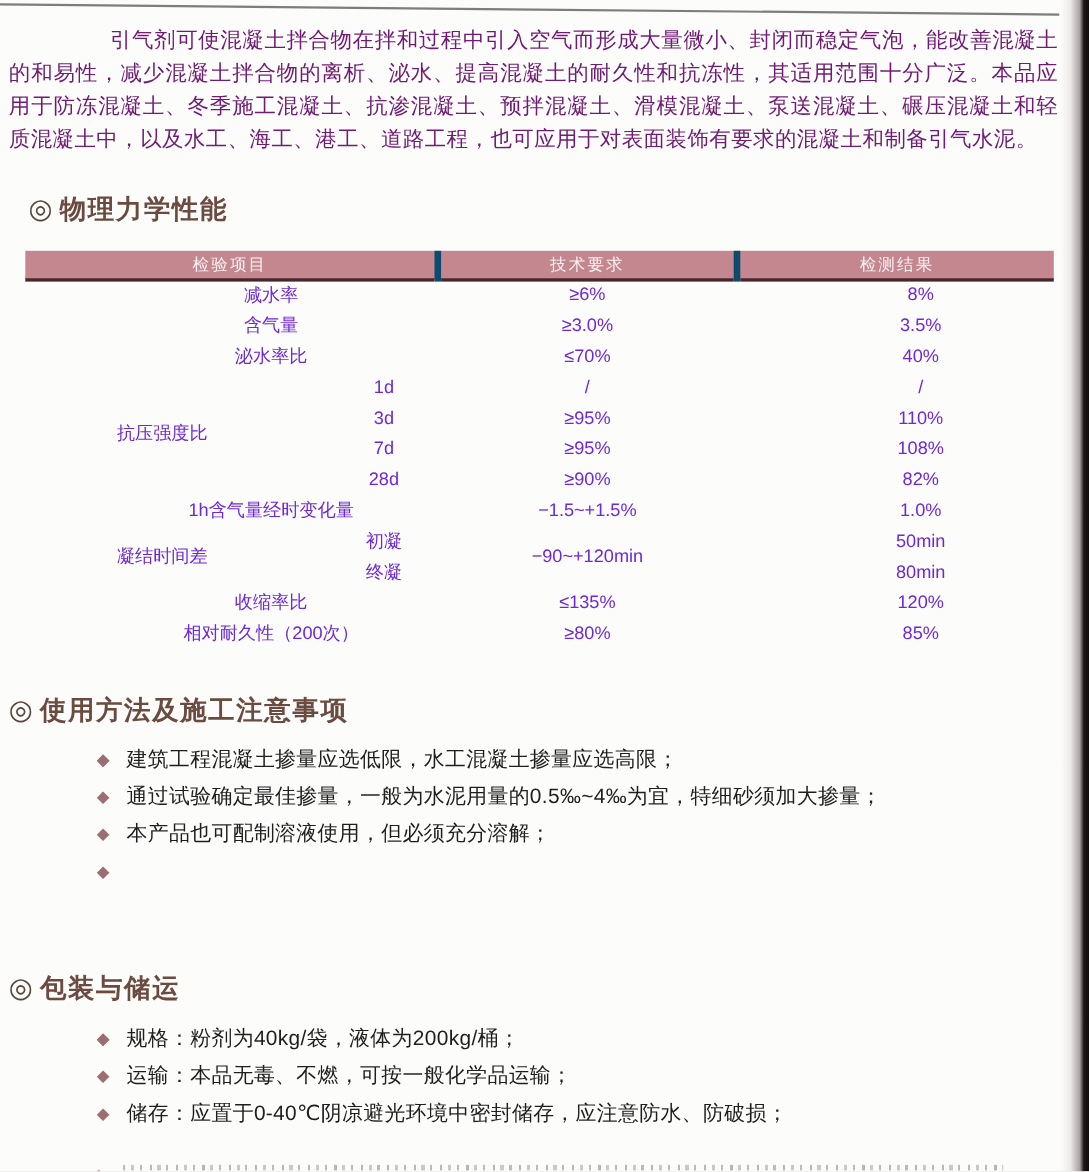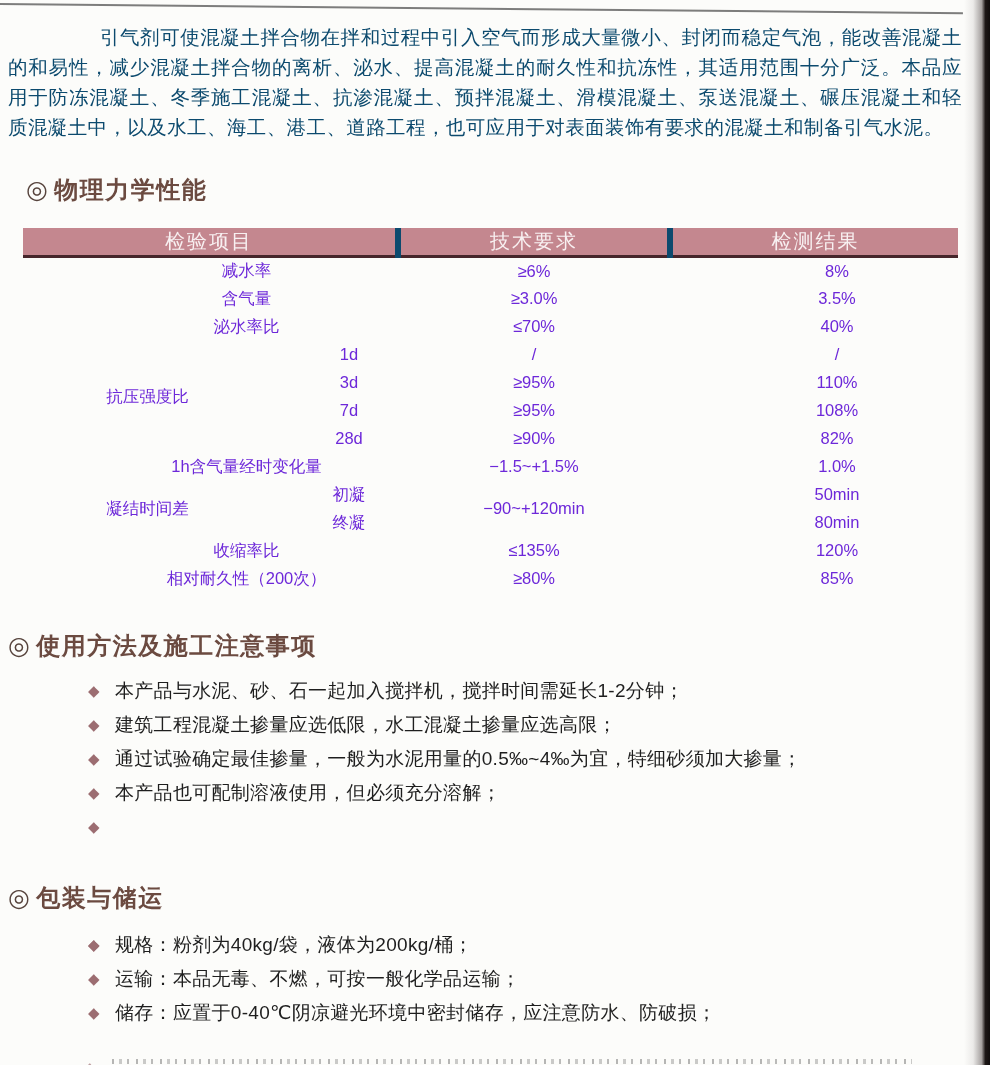--- a/index.html
+++ b/index.html
@@ -10,32 +10,32 @@
     background:#fcfcfa; overflow:hidden; color:#1e1e1e;
   }
   
   .top-rule { position:absolute; left:0; top:3px; width:963px; height:2px;
     background:#5c5c5c; opacity:.8; transform:rotate(0.55deg); transform-origin:0 0; }
   .scan-edge { position:absolute; right:0; top:0; width:26px; height:1065px;
     background:linear-gradient(90deg, rgba(0,0,0,0) 0%, rgba(90,80,80,0.10) 35%, rgba(60,50,50,0.45) 68%, #1d1716 82%, #100c0c 100%); }
   
   .intro { position:absolute; left:8px; top:22px; width:954px;
     font-size:19.5px; line-height:30px; text-align:justify;
-    text-indent:92px; color:#0c4a6e; letter-spacing:.4px; }
+    text-indent:92px; color:#701a75; letter-spacing:.4px; }
   
   .sec { position:absolute; font-size:24px; font-weight:bold; color:#6b4a40; letter-spacing:1.5px; }
   .sec .marker { font-weight:normal; color:#57443d; margin-right:5px; font-size:25px; }
   .sec-1 { left:26px; top:174px; }
   .sec-2 { left:8px;  top:630px; }
   .sec-3 { left:8px;  top:882px;text-align:right; }
   
   table.perf { position:absolute; left:23px; top:228px; width:935px;
     border-collapse:collapse; table-layout:fixed; font-size:16.5px; }
   table.perf thead th {
-    background:#c4878f; color:#f8f0f1; font-weight:normal; font-size:20px;
+    background:#c4878f; color:#f8f0f1; font-weight:normal; font-size:15px;
     height:26px; letter-spacing:2px;
     border-bottom:3px solid #46262b; }
   table.perf thead th.sep { border-left:6px solid #0c4a6e; }
   table.perf tbody td { height:28px; text-align:center; vertical-align:middle; color:#6d28d9; }
   td.item   { padding-left:72px; }   
   td.group  { padding-right:28px; }
   td.result { padding-left:46px; }
   
   ul.blist { position:absolute; list-style:none; width:848px; font-size:19px; }
   ul.blist li { position:relative; padding-left:27px; line-height:34px; text-align:justify; letter-spacing:.3px; }
@@ -143,21 +143,20 @@
     </tbody>
   </table>
 
   <div class="sec sec-2">
     <span class="marker">◎</span><span>使用方法及施工注意事项</span>
   </div>
 
   <ul class="blist usage-list">
     <li>
       <span class="dm">◆</span>
-      <span>本产品与水泥、砂、石一起加入搅拌机，搅拌时间需延长1-2分钟；</span>
     </li>
     <li>
       <span class="dm">◆</span>
       <span>建筑工程混凝土掺量应选低限，水工混凝土掺量应选高限；</span>
     </li>
     <li>
       <span class="dm">◆</span>
       <span>通过试验确定最佳掺量，一般为水泥用量的0.5‰~4‰为宜，特细砂须加大掺量；</span>
     </li>
     <li>

